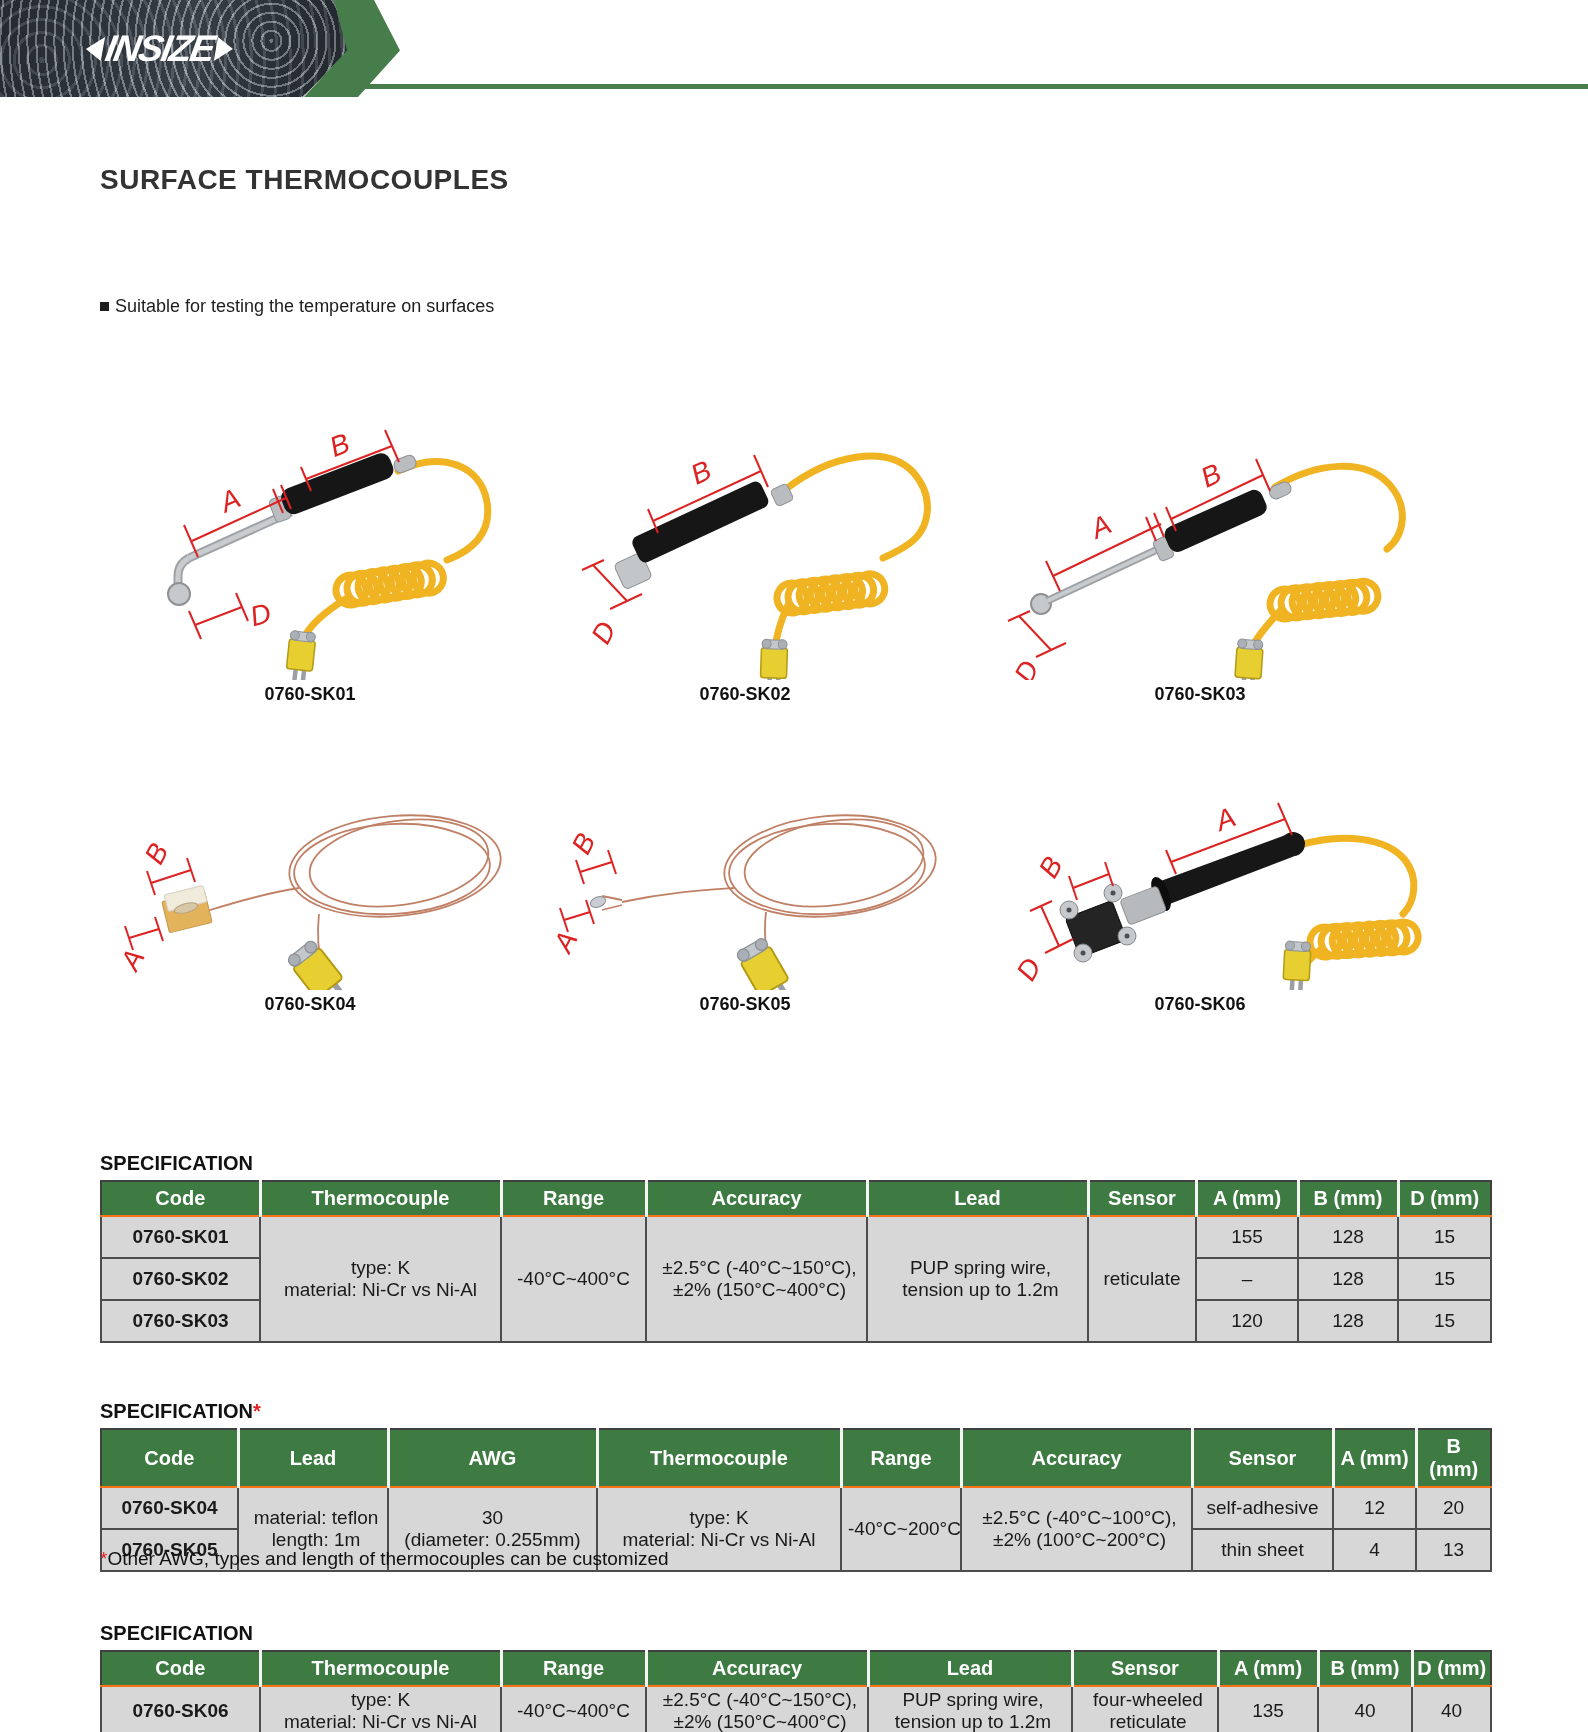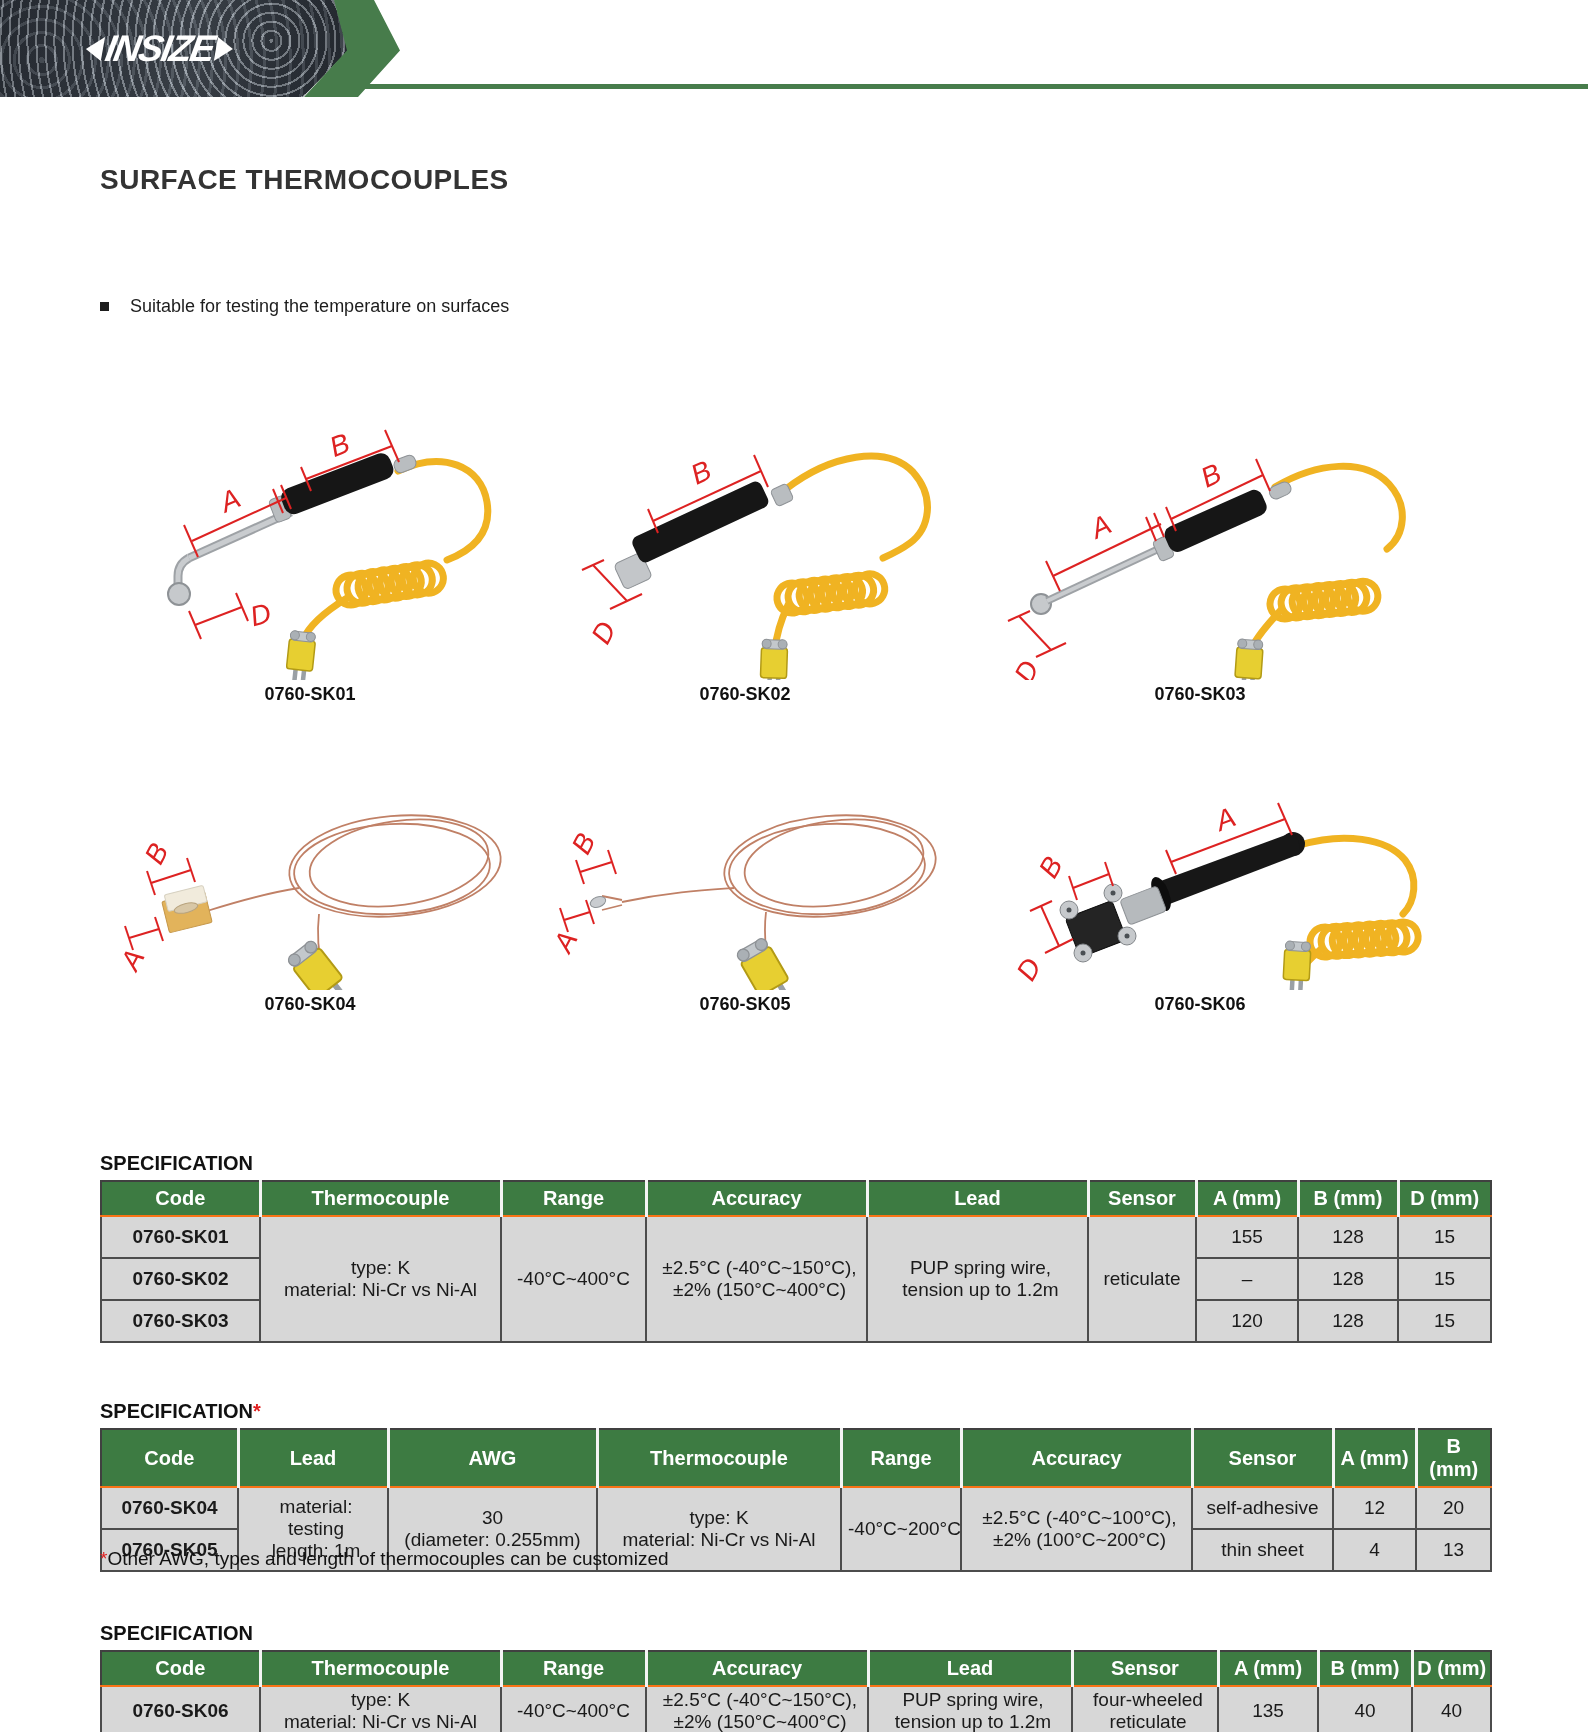--- a/index.html
+++ b/index.html
@@ -18,21 +18,21 @@
     clip-path:polygon(34% 0,74% 0,100% 52%,58% 100%,4% 100%,47% 52%);}
   .hdr-line{position:absolute;left:352px;right:0;top:84px;height:5px;background:#477c4b;}
   .logo{position:absolute;left:86px;top:30px;display:flex;align-items:center;gap:1px;transform:skewX(-10deg);}
   .logo .word{color:#fff;font-size:37px;font-weight:900;font-style:italic;letter-spacing:-2px;line-height:1;}
   .tri{width:0;height:0;border-top:12px solid transparent;border-bottom:12px solid transparent;}
   .tri-l{border-right:17px solid #fff;margin-right:2px;}
   .tri-r{border-left:17px solid #fff;margin-left:2px;}
 
   
   .title{position:absolute;left:100px;top:156px;font-size:28px;font-weight:bold;color:#333;letter-spacing:.5px;margin-top:8px;}
-  .bullet{position:absolute;left:100px;top:296px;display:flex;align-items:center;gap:21px;font-size:18px;color:#1d1d1d;}
+  .bullet{position:absolute;left:100px;top:296px;display:flex;align-items:center;gap:6px;font-size:18px;color:#1d1d1d;}
   .sq{width:9px;height:9px;background:#1d1d1d;flex:none;}
 
   
   .card{position:absolute;display:flex;flex-direction:column;align-items:center;}
   .cap{font-weight:bold;font-size:18px;color:#111;margin-top:4px;}
   .cable{fill:none;stroke:#f0b322;stroke-width:7;stroke-linecap:round;}
   .wire{fill:none;stroke:#c08066;stroke-width:1.8;}
   .dim line{stroke:#dd2222;stroke-width:2;}
   .dimlbl{fill:#dd2222;font-style:italic;font-size:28px;text-anchor:middle;font-family:"Liberation Sans",sans-serif;}
 
@@ -374,21 +374,21 @@
       <th>Thermocouple</th>
       <th>Range</th>
       <th>Accuracy</th>
       <th>Sensor</th>
       <th>A (mm)</th>
       <th>B (mm)</th>
     </tr>
     <tr class="h36">
       <td class="code">0760-SK04</td>
       <td rowspan="2" class="left">
-        <div>material: testing</div>
+        <div>material: teflon</div>
         <div>length: 1m</div>
       </td>
       <td rowspan="2">
         <div>30</div>
         <div>(diameter: 0.255mm)</div>
       </td>
       <td rowspan="2">
         <div>type: K</div>
         <div>material: Ni-Cr vs Ni-Al</div>
       </td>

